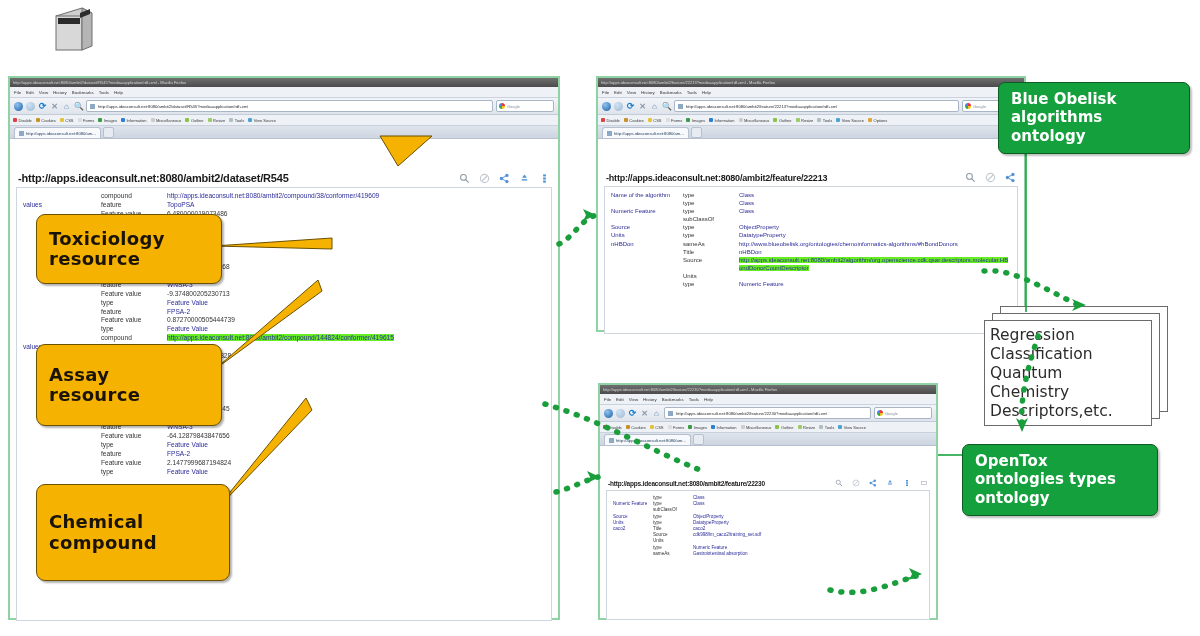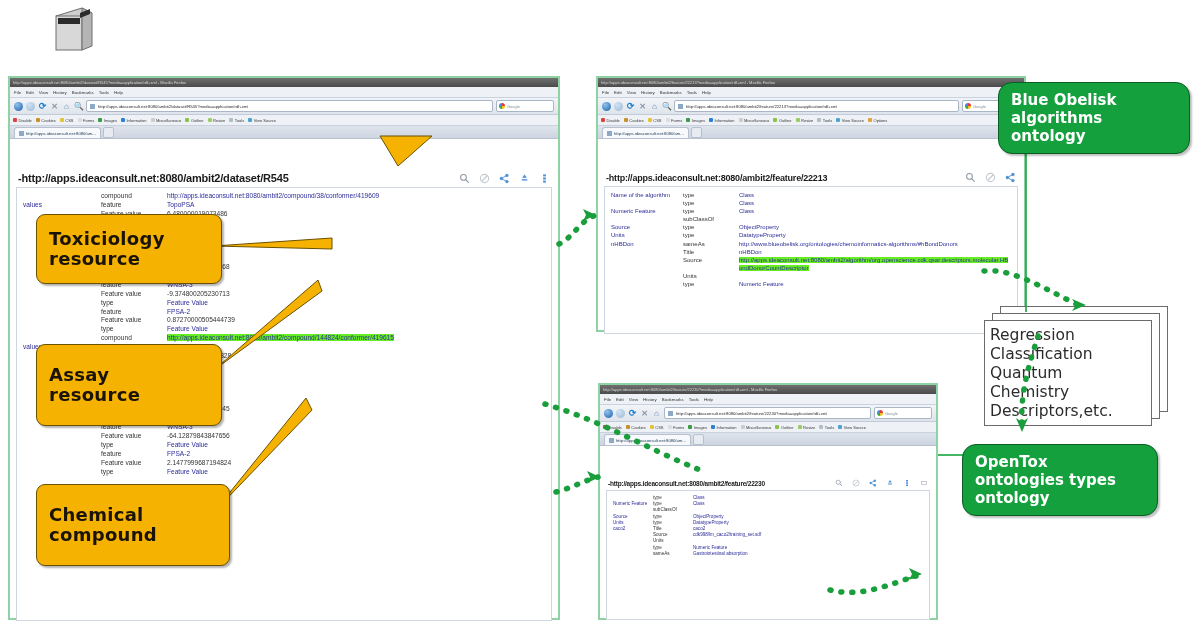--- a/index.html
+++ b/index.html
@@ -76,22 +76,22 @@
   
   .callout{position:absolute;background:#f5b200;border:1px solid #6b5100;
      border-radius:9px;box-shadow:2px 2px 2px rgba(0,0,0,.30);
      display:flex;align-items:center;justify-content:flex-start;
      padding:6px 12px;box-sizing:border-box;}
   .callout .ctxt{font-size:21px;font-weight:bold;color:#1a1307;line-height:1.12;
      letter-spacing:.3px;font-family:"DejaVu Sans", sans-serif;}
   .callout.small .ctxt{font-size:18px;}
 
   .greenbox{position:absolute;background:#14a03c;border:1px solid #0b5e23;
-     border-radius:14px;box-shadow:2px 2px 2px rgba(0,0,0,.25);
-     display:flex;align-items:center;padding:7px 12px;box-sizing:border-box;}
+     border-radius:7px;box-shadow:2px 2px 2px rgba(0,0,0,.25);
+     display:flex;padding:7px 12px;box-sizing:border-box;}
   .greenbox .gtxt{font-size:15px;font-weight:bold;color:#ffffff;line-height:1.22;
      font-family:"DejaVu Sans", sans-serif;}
 
   .stackcard{position:absolute;background:#ffffff;border:1px solid #6b6b6b;box-sizing:border-box;}
   .cardtext{position:absolute;font-size:15.5px;color:#2b2b2b;line-height:1.22;
      font-family:"DejaVu Sans", sans-serif;white-space:pre;}
 
   .servericon{position:absolute;}
   svg{display:block;overflow:visible;}
   .ov{position:absolute;left:0;top:0;width:1200px;height:636px;pointer-events:none;}
@@ -772,21 +772,21 @@
   </svg>
 
   <div class="callout small" style="left:36px;top:214px;width:186px;height:70px;">
     <span class="ctxt" style="white-space:pre-line">Toxiciology
 resource</span>
   </div>
   <div class="callout small" style="left:36px;top:344px;width:186px;height:82px;">
     <span class="ctxt" style="white-space:pre-line">Assay
 resource</span>
   </div>
-  <div class="callout small" style="left:36px;top:484px;width:194px;height:82px;">
+  <div class="callout small" style="left:36px;top:484px;width:194px;height:97px;">
     <span class="ctxt" style="white-space:pre-line">Chemical
 compound</span>
   </div>
 
   <div class="greenbox" style="left:998px;top:82px;width:192px;height:72px;">
     <span class="gtxt" style="white-space:pre-line">Blue Obelisk
 algorithms
 ontology</span>
   </div>
   <div class="greenbox" style="left:962px;top:444px;width:196px;height:72px;">

